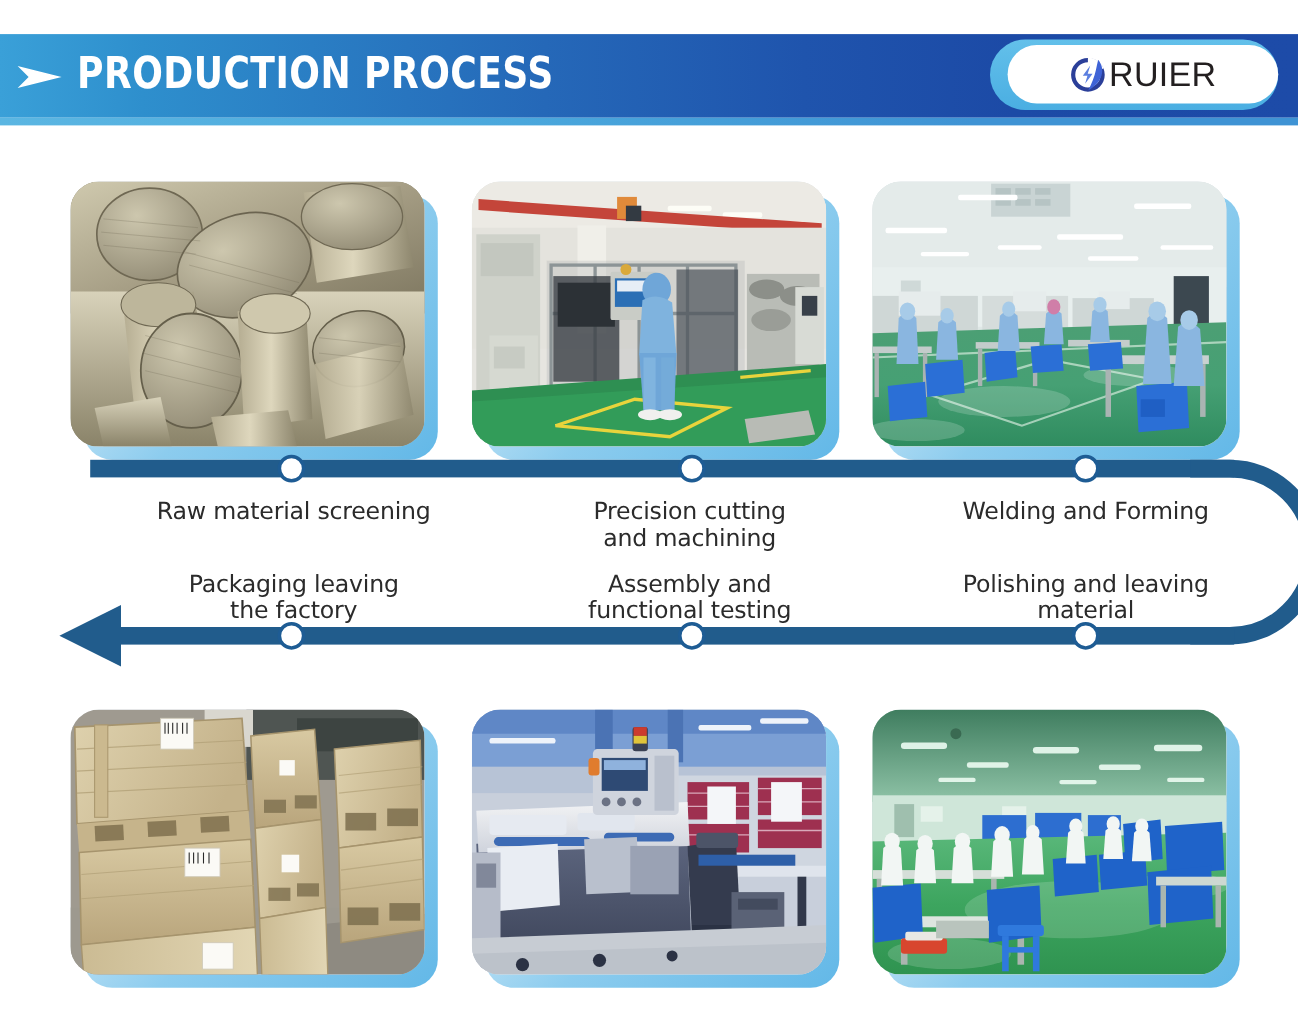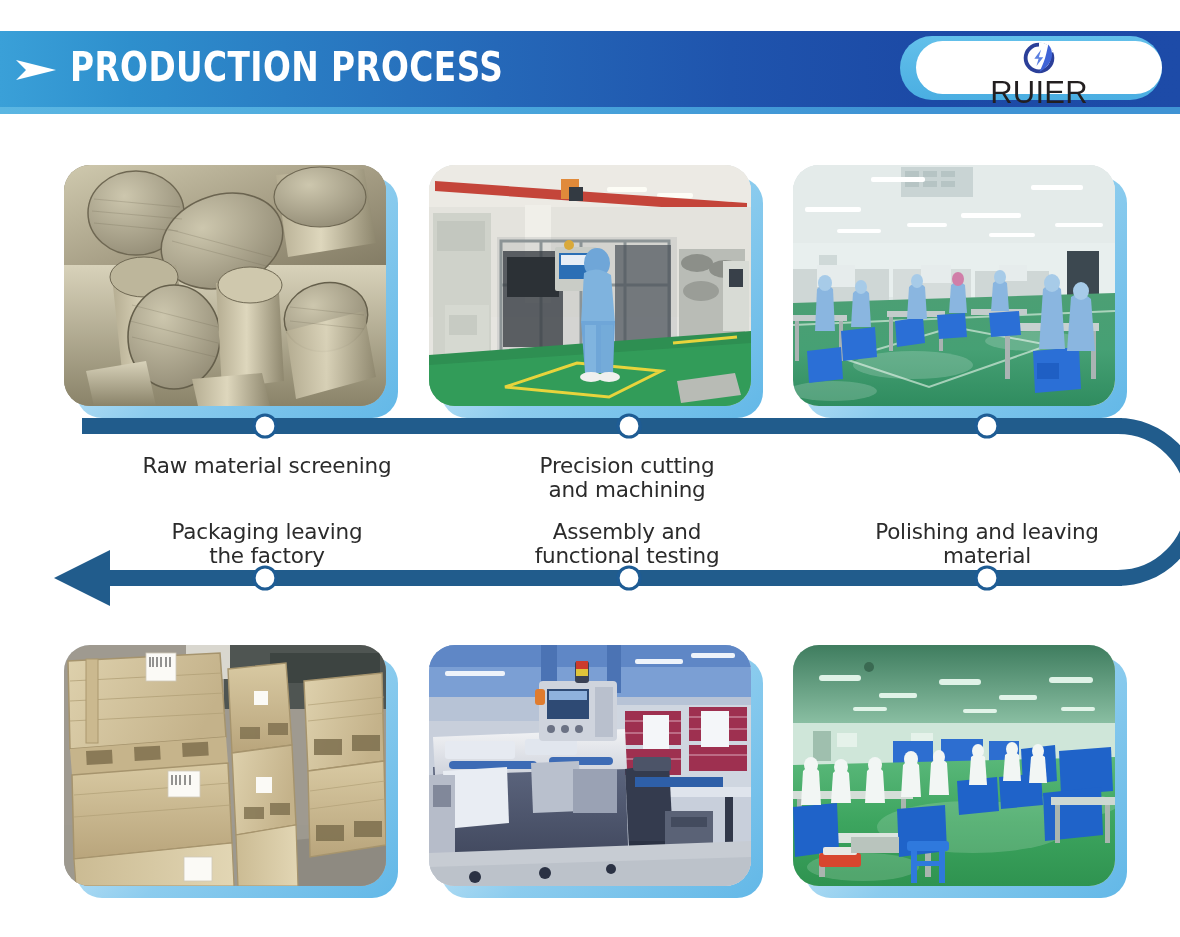--- a/index.html
+++ b/index.html
@@ -60,23 +60,22 @@
     background: linear-gradient(180deg, #63c0ea 0%, #4aaee2 100%);
   }
   .logo-pill-inner {
     position: absolute;
     left: 916px; top: 41px;
     width: 246px; height: 53px;
     border-radius: 28px;
     background: #ffffff;
     display: flex;
     align-items: center;
-    justify-content: flex-start;
+    justify-content: center;
     gap: 2px;
-    flex-direction: column;
   }
   .logo-mark { width: 34px; height: 34px; flex: 0 0 auto; }
   .logo-word {
     font-family: "Liberation Sans", sans-serif;
     font-size: 31px;
     font-weight: 400;
     color: #231f20;
     letter-spacing: 0.2px;
     line-height: 1;
   }
@@ -410,20 +409,23 @@
     <circle cx="597" cy="176" r="11" fill="#ffffff" stroke="#1E5C94" stroke-width="3.2"></circle>
     <circle cx="233" cy="176" r="11" fill="#ffffff" stroke="#1E5C94" stroke-width="3.2"></circle>
   </svg>
 
   <div class="tl-label tl-top-label lbl-a">
     <div>Raw material screening</div>
   </div>
   <div class="tl-label tl-top-label lbl-b">
     <div>Precision cutting</div>
     <div>and machining</div>
+  </div>
+  <div class="tl-label tl-top-label lbl-c">
+    <div>Welding and Forming</div>
   </div>
 
   <div class="tl-label tl-bot-label lbl-c">
     <div>Polishing and leaving</div>
     <div>material</div>
   </div>
   <div class="tl-label tl-bot-label lbl-b">
     <div>Assembly and</div>
     <div>functional testing</div>
   </div>

